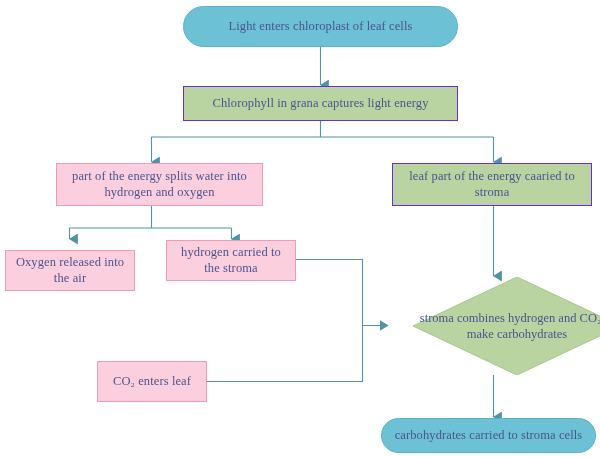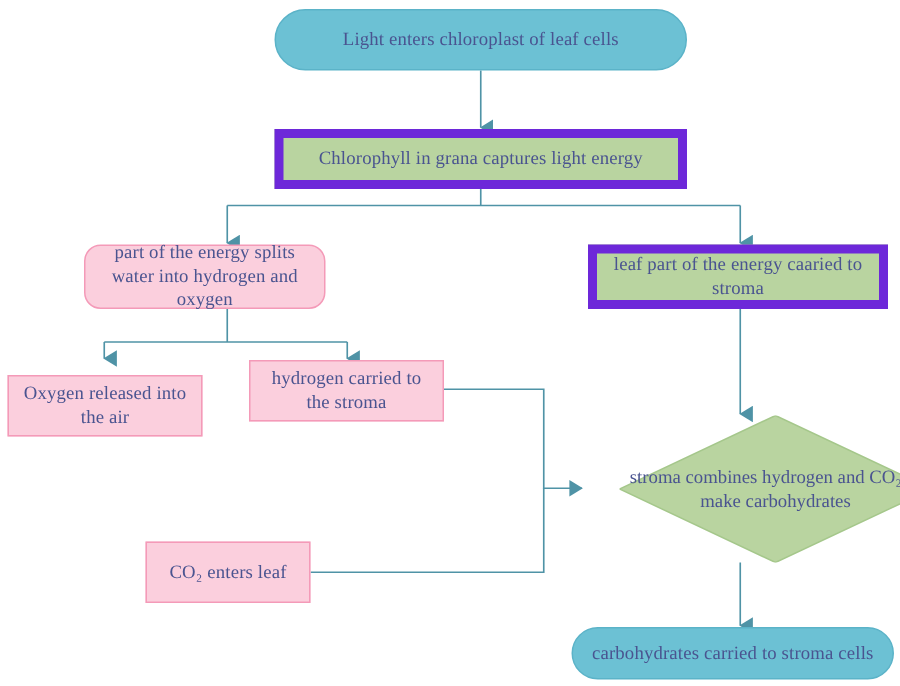--- a/index.html
+++ b/index.html
@@ -33,21 +33,21 @@
     padding: 14px 6px;
   }
   
   .rounded {
     background: #6cc1d4;
     border: 1px solid #5bb3c8;
     border-radius: 22px;
   }
   .rect-green {
     background: #b9d4a0;
-    border: 6px solid #6d28d9;
+    border: 1px solid #6d28d9;
   }
   .rect-pink {
     background: #fbcfdd;
     border: 1px solid #f49ab8;
   }
   .diamond-wrap {
     position: absolute;
   }
   .diamond-wrap svg {
     position: absolute;
@@ -121,21 +121,21 @@
   </svg>
 
   <div class="node rounded" style="left:183px; top:6px; width:275px; height:41px;">
     <span>Light enters chloroplast of leaf cells</span>
   </div>
 
   <div class="node rect-green" style="left:183px; top:86px; width:275px; height:35px;">
     <span>Chlorophyll in grana captures light energy</span>
   </div>
 
-  <div class="node rect-pink" style="left:56px; top:163px; width:161px; height:43px;border-radius:11px;">
+  <div class="node rect-pink" style="left:56px; top:163px; width:207px; height:43px;">
     <span>part of the energy splits water into hydrogen and oxygen</span>
   </div>
 
   <div class="node rect-green" style="left:392px; top:163px; width:200px; height:43px;">
     <span>leaf part of the energy caaried to stroma</span>
   </div>
 
   <div class="node rect-pink" style="left:5px; top:240px; width:130px; height:41px;margin-top:10px;">
     <span>Oxygen released into the air</span>
   </div>

